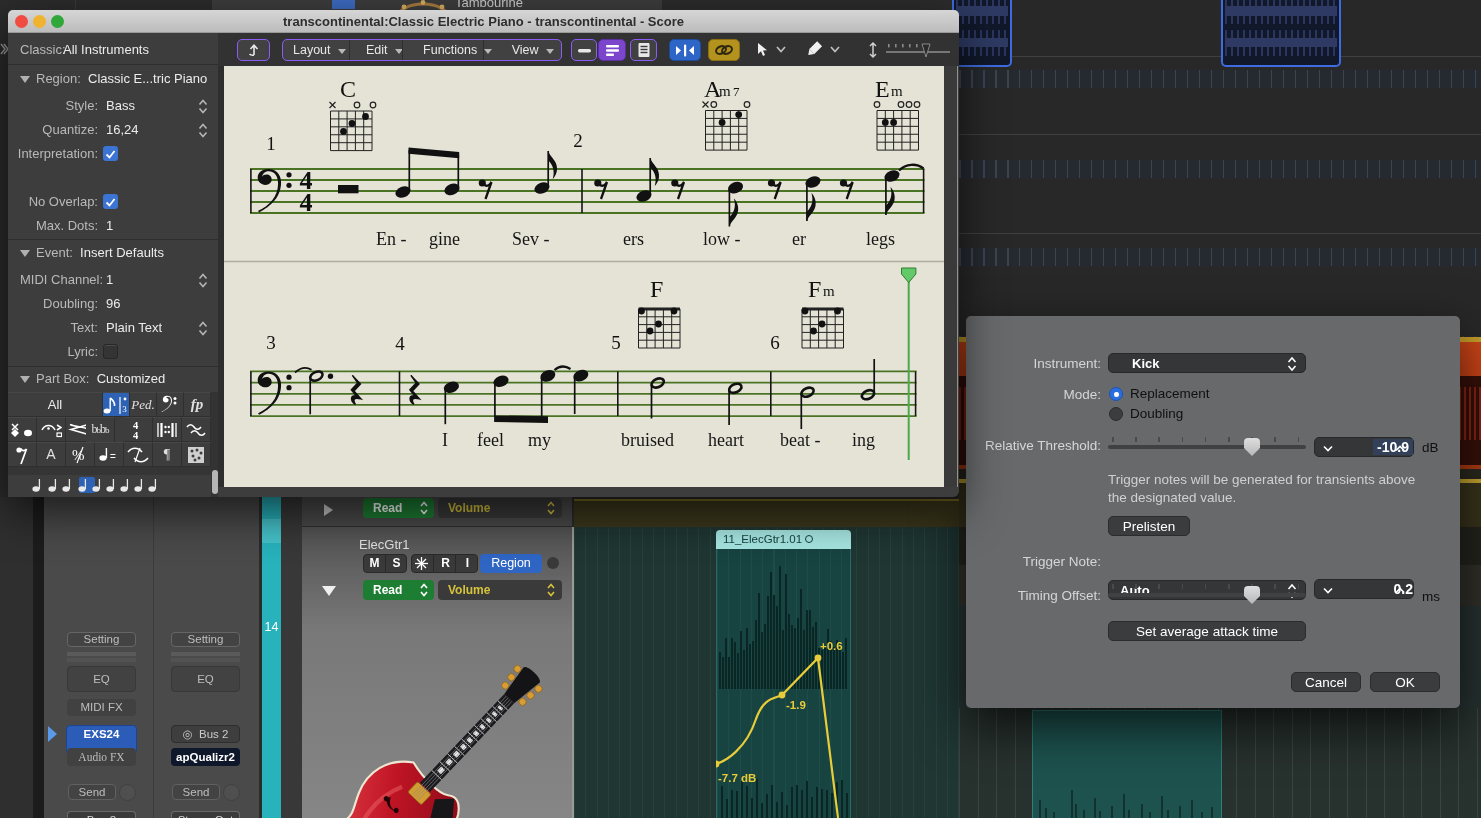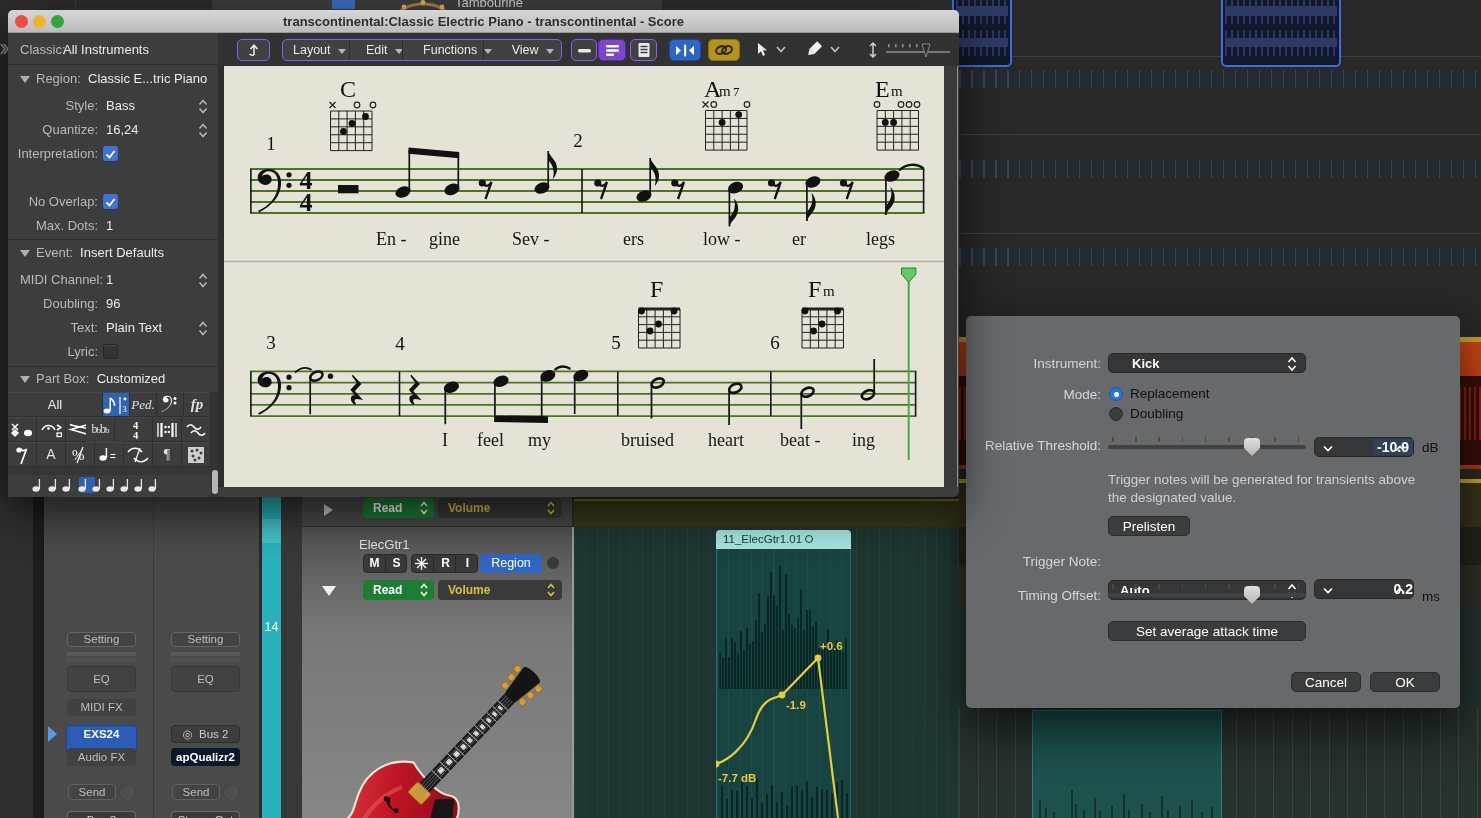--- a/index.html
+++ b/index.html
@@ -142,21 +142,21 @@
 <div class="abs" style="left:44px;top:497px;width:215px;height:321px;background:#4a4a4a;"></div>
 <div class="abs" style="left:153px;top:497px;width:1px;height:321px;background:#3c3c3c;"></div>
 
 <div class="chanBtn" style="left:67px;top:632px;width:69px;height:15px;border:1px solid #666;background:#434343;line-height:13px;">Setting</div>
 <div class="abs" style="left:67px;top:652px;width:69px;height:4px;background:#5a5a5a;"></div>
 <div class="abs" style="left:67px;top:658px;width:69px;height:4px;background:#525252;"></div>
 <div class="chanBtn" style="left:67px;top:666px;width:69px;height:26px;background:#424242;border:1px solid #383838;line-height:24px;">EQ</div>
 <div class="chanBtn" style="left:67px;top:699px;width:69px;height:17px;background:#414141;line-height:17px;">MIDI FX</div>
 <div class="abs" style="left:48px;top:726px;width:0;height:0;border-top:8px solid transparent;border-bottom:8px solid transparent;border-left:9px solid #5a9ae8;"></div>
 <div class="chanBtn" style="left:66px;top:725px;width:71px;height:30px;background:#2a5cb8;border:1px solid #1c4490;color:#fff;font-weight:bold;line-height:16px;">EXS24</div>
-<div class="chanBtn" style="left:67px;top:748px;width:69px;height:18px;background:#414141;line-height:18px;">Audio FX</div>
+<div class="chanBtn" style="left:67px;top:748px;width:69px;height:18px;background:#414141;line-height:18px;font-family:Liberation Serif, serif;">Audio FX</div>
 <div class="chanBtn" style="left:68px;top:784px;width:48px;height:16px;border:1px solid #606060;background:#434343;line-height:14px;">Send</div>
 <div class="abs" style="left:119px;top:784px;width:17px;height:17px;border-radius:50%;background:#4f4f4f;border:1px solid #414141;"></div>
 <div class="chanBtn" style="left:67px;top:811px;width:69px;height:7px;border:1px solid #6a6a6a;border-bottom:none;border-radius:4px 4px 0 0;background:#3a3a3a;overflow:hidden;"><span style="position:relative;top:2px;color:#ddd;">Bus 3</span></div>
 
 <div class="chanBtn" style="left:171px;top:632px;width:69px;height:15px;border:1px solid #666;background:#434343;line-height:13px;">Setting</div>
 <div class="abs" style="left:171px;top:652px;width:69px;height:4px;background:#5a5a5a;"></div>
 <div class="abs" style="left:171px;top:658px;width:69px;height:4px;background:#525252;"></div>
 <div class="chanBtn" style="left:171px;top:666px;width:69px;height:26px;background:#424242;border:1px solid #383838;line-height:24px;">EQ</div>
 <div class="chanBtn" style="left:171px;top:725px;width:69px;height:18px;background:#3e3e3e;border:1px solid #2e2e2e;color:#ccc;line-height:16px;">◎&nbsp; Bus 2</div>
 <div class="chanBtn" style="left:171px;top:748px;width:69px;height:18px;background:#0f172a;color:#fff;font-weight:bold;line-height:18px;">apQualizr2</div>

